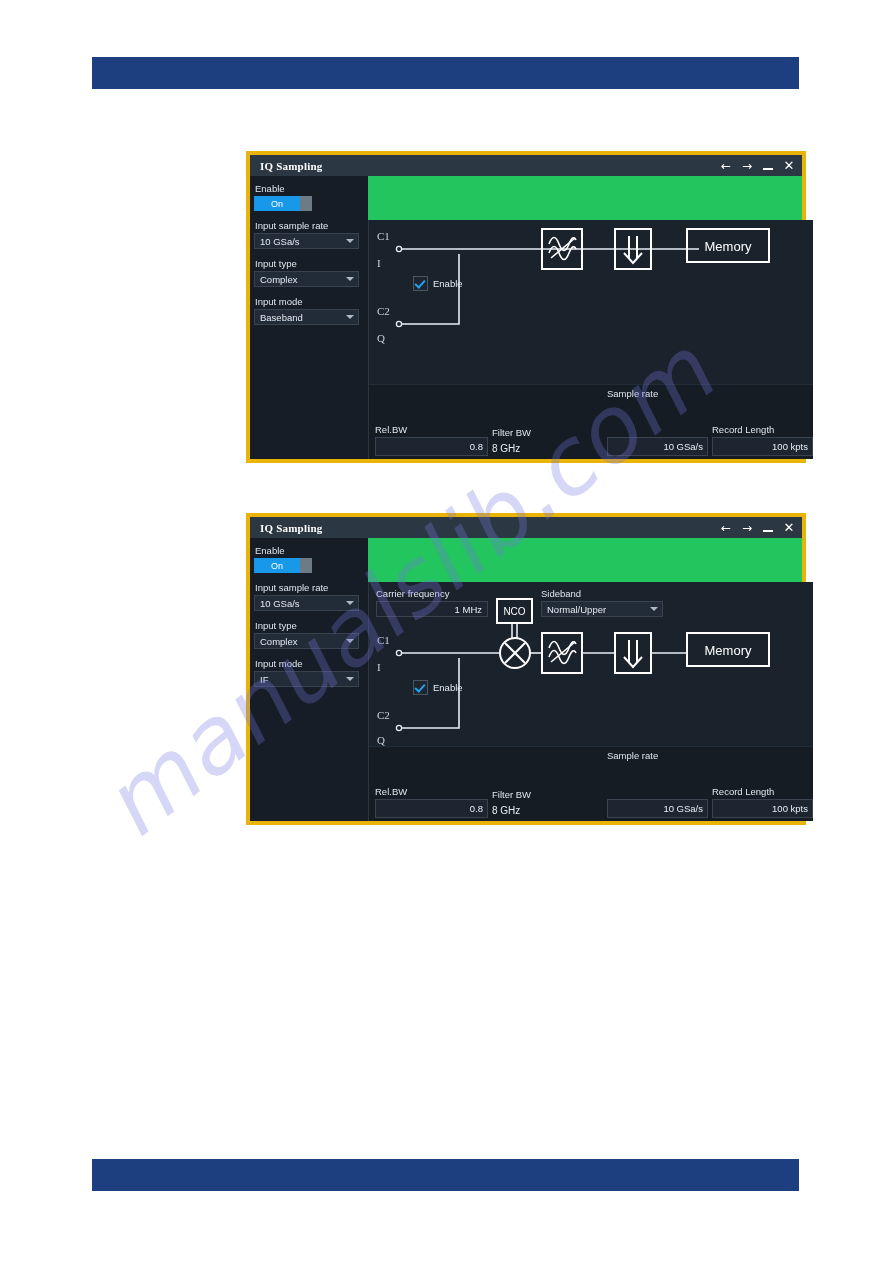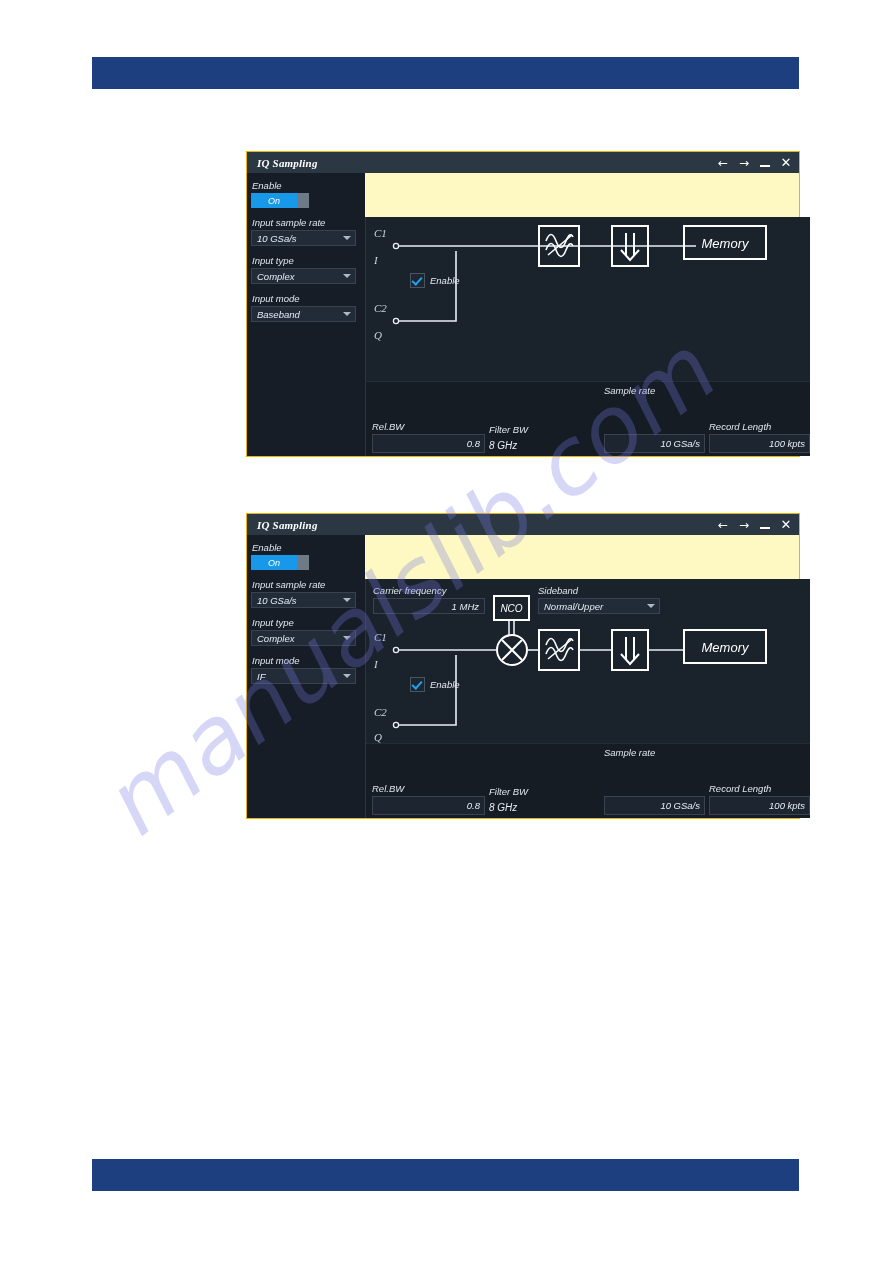--- a/index.html
+++ b/index.html
@@ -48,24 +48,23 @@
     white-space: nowrap;
     transform: rotate(-38deg);
     transform-origin: 0 50%;
   }
 
   
   .dialog {
     position: absolute;
     width: 552px;
     background: #151c24;
-    border: 1px solid #eab308;
+    border: 4px solid #eab308;
     z-index: 20;
     font-size: 9.5px;
-    font-style: italic;
   }
   #dialog-baseband { left: 246px; top: 151px; }
   #dialog-if       { left: 246px; top: 513px; }
 
   .titlebar {
     height: 21px;
     background: #2b3843;
     display: flex;
     align-items: center;
     padding: 0 7px 0 10px;
@@ -100,21 +99,21 @@
     content: "";
     position: absolute;
     left: 1px; bottom: 2px;
     width: 10px; height: 2px;
     background: #ffffff;
   }
   .winbtn.close { font-weight: bold; font-size: 13px; }
 
   .dlg-body {
     display: flex;
-    background: #fef9c3;
+    background: #22c55e;
   }
 
   
   .sidebar {
     width: 118px;
     background: #161d26;
     padding: 7px 9px 9px 4px;
     box-sizing: border-box;
     flex: none;
   }

